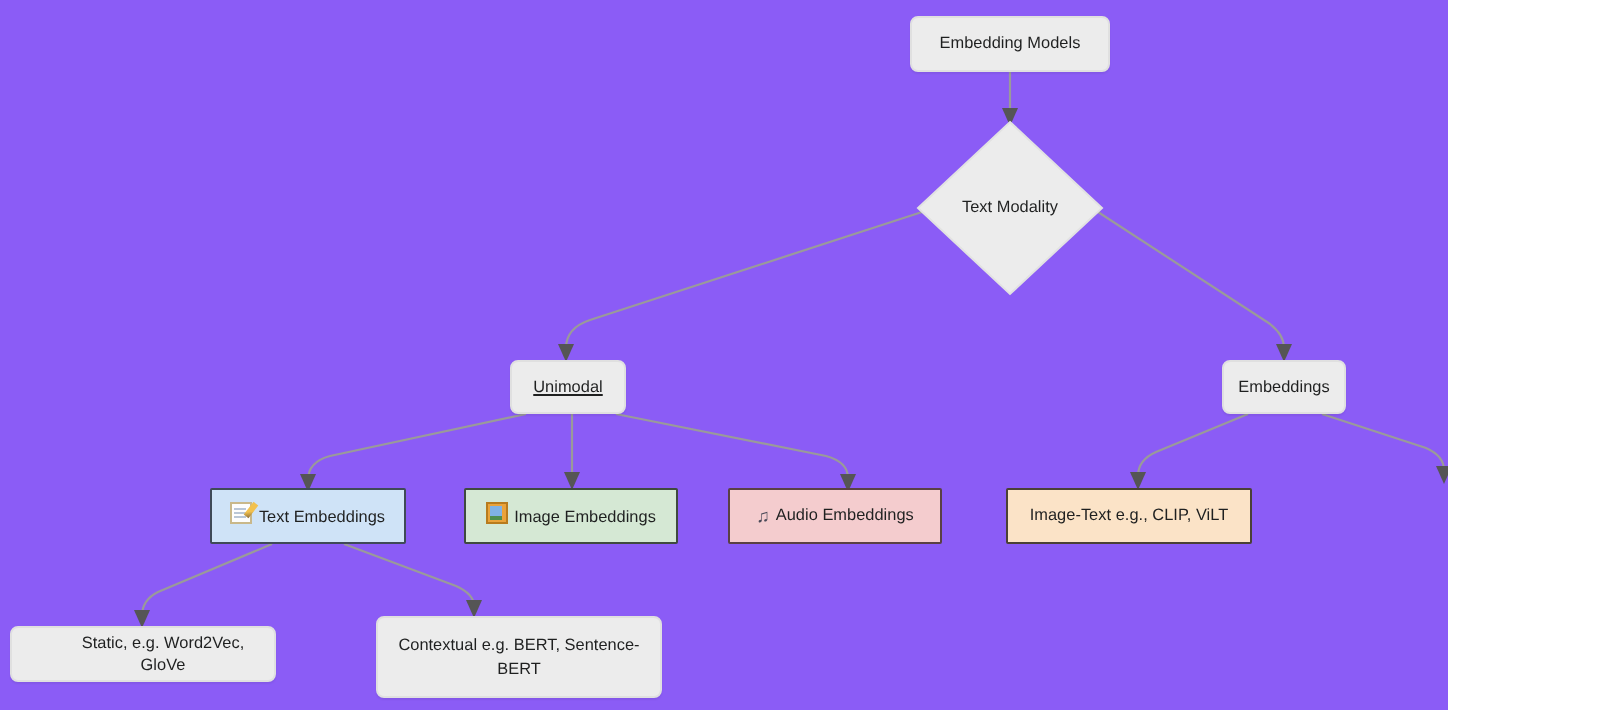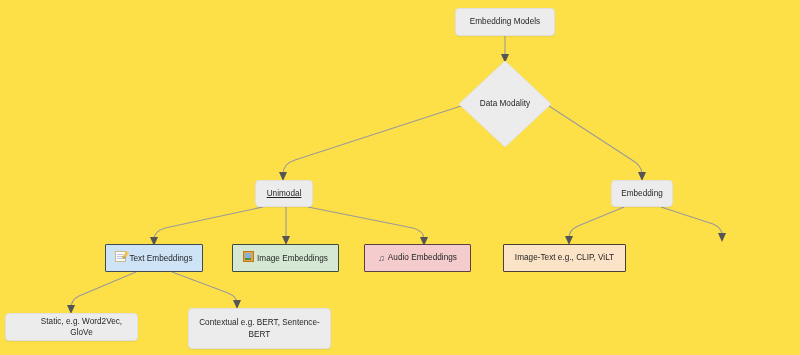--- a/index.html
+++ b/index.html
@@ -2,23 +2,23 @@
 <html><head>
 <meta charset="utf-8">
 <style>
   html, body {
     margin: 0;
     padding: 0;
     background: #ffffff;
   }
   #canvas {
     position: relative;
-    width: 800px;
+    width: 724px;
     height: 355px;
-    background: #fde047;
+    background: #8b5cf6;
     font-family: "Liberation Sans", sans-serif;
     overflow: hidden;
   }
   #edges {
     position: absolute;
     left: 0;
     top: 0;
     width: 800px;
     height: 355px;
   }
@@ -196,29 +196,29 @@
   </svg>
 
   <div class="node n-gray" style="left:455px; top:8px; width:100px; height:28px;">
     <span class="lbl">Embedding Models</span>
   </div>
 
   <div class="node n-diamond" style="left:458px; top:60px; width:94px; height:88px;">
     <svg class="diamond-shape" viewBox="0 0 94 88" preserveAspectRatio="none" xmlns="http://www.w3.org/2000/svg">
       <polygon class="dpoly" points="47,1 93,44 47,87 1,44"></polygon>
     </svg>
-    <span class="lbl">Data Modality</span>
+    <span class="lbl">Text Modality</span>
   </div>
 
   <div class="node n-gray" style="left:255px; top:180px; width:58px; height:27px;text-decoration:underline;">
     <span class="lbl">Unimodal</span>
   </div>
 
   <div class="node n-gray" style="left:611px; top:180px; width:62px; height:27px;">
-    <span class="lbl">Embedding</span>
+    <span class="lbl">Embeddings</span>
   </div>
 
   <div class="node n-blue" style="left:105px; top:244px; width:98px; height:28px;">
     <span class="lbl">
       <span class="ico-memo"></span><span>Text Embeddings</span>
     </span>
   </div>
 
   <div class="node n-pink" style="left:364px; top:244px; width:107px; height:28px;">
     <span class="lbl">

